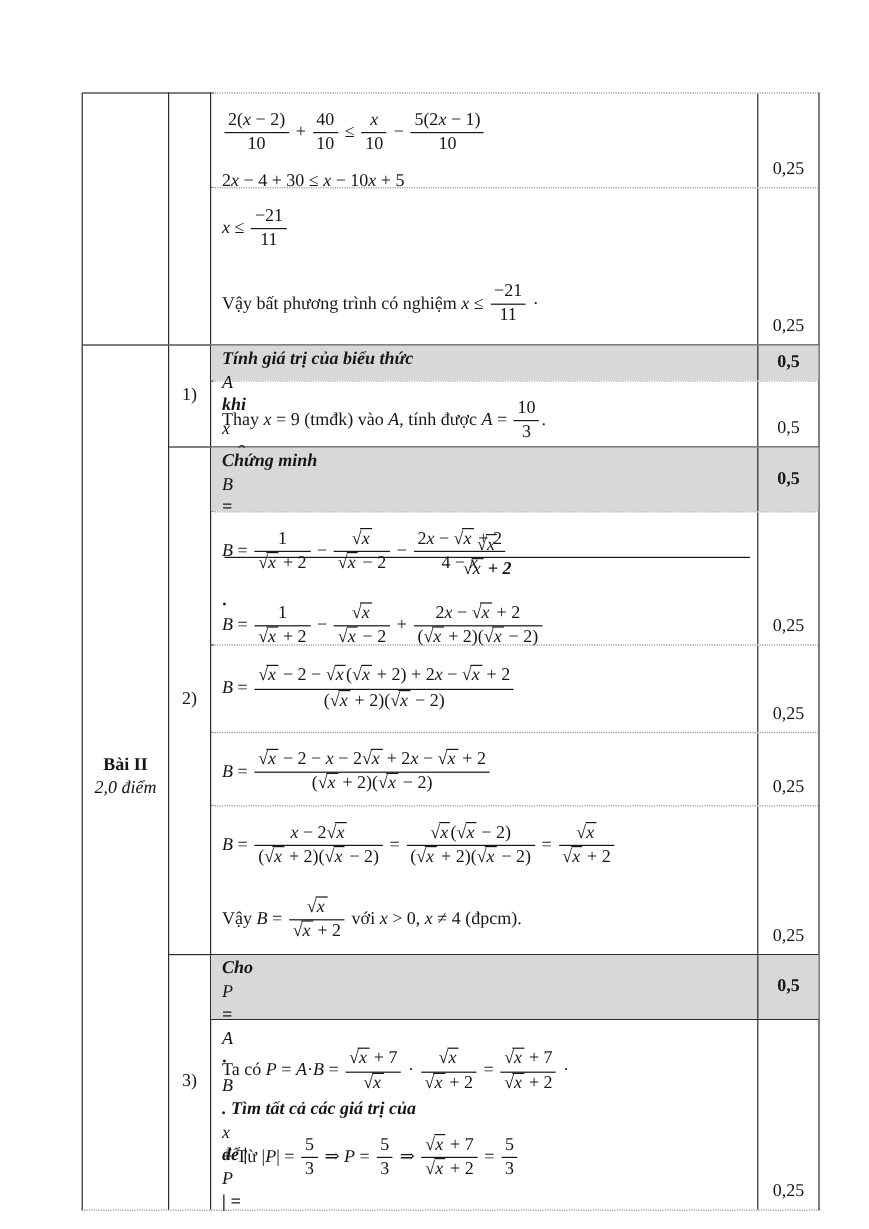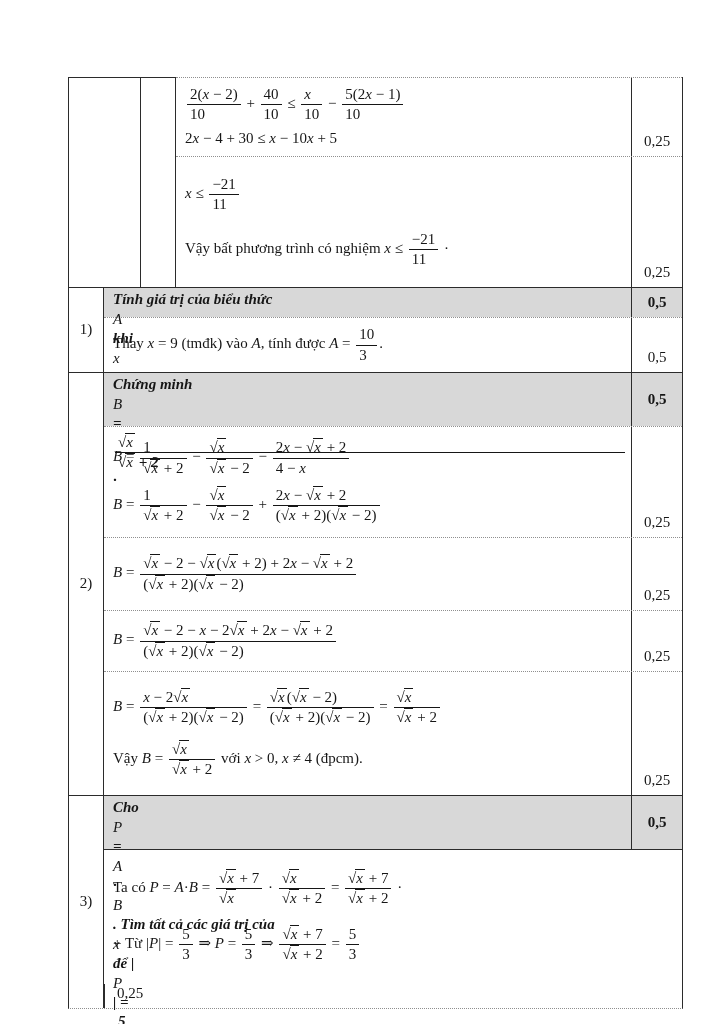--- a/index.html
+++ b/index.html
@@ -50,31 +50,31 @@
   .hdr .cell{background:#d8d8d8;font-weight:bold;font-style:italic;}
   .hdr .pts{background:#d8d8d8;font-weight:bold;align-items:center;padding-bottom:0;}
   .hdr i{font-weight:normal;}
   .dotb{border-bottom:1px dotted var(--dot);}
   .solb{border-bottom:1px solid var(--ln);}
   
   .h-a1{height:79px;}  .h-a2{height:130px;}
   .h-s1h{height:30px;} .h-s1r{height:54px;}
   .h-s2h{height:54px;} .h-r1{height:111px;} .h-r2{height:73px;}
   .h-r3{height:61px;}  .h-r4{height:123px;}
-  .h-s3h{height:54px;} .h-s3r{height:158px;flex-direction:column;}
+  .h-s3h{height:54px;} .h-s3r{height:158px;}
   
   .bai{display:flex;flex-direction:column;align-items:center;justify-content:center;}
   .bai-name{font-weight:bold;}
   .bai-pts{font-style:italic;}
   
   .fline{white-space:nowrap;}
   i{font-family:"Liberation Serif","DejaVu Serif",serif;}
   .frac{
-    display:inline-block;vertical-align:middle;
-    margin:0 2px;line-height:1.15;
+    display:inline-block;vertical-align:middle;text-align:center;
+    margin:12px 2px;line-height:1.15;
   }
   .frac>.num{display:block;border-bottom:1px solid var(--ink);padding:0 3px 1px 3px;}
   .frac>.den{display:block;padding:1px 3px 0 3px;}
   .sqrt{white-space:nowrap;display:inline-block;}
   .rsym{font-style:normal;margin-right:-1px;}
   .rbar{border-top:1px solid var(--ink);padding:0 2px 0 1px;}
 </style>
 </head>
 <body>
 
@@ -95,20 +95,24 @@
         <div class="cell">
           <div class="fline"><i>x</i> ≤ <span class="frac"><span class="num">−21</span><span class="den">11</span></span></div>
           <div class="fline">Vậy bất phương trình có nghiệm <i>x</i> ≤ <span class="frac"><span class="num">−21</span><span class="den">11</span></span> ·</div>
         </div>
         <div class="pts">0,25</div>
       </div>
     </div>
   </div>
 
   <div class="grow groupB">
+    <div class="col1 bai">
+      <div class="bai-name">Bài II</div>
+      <div class="bai-pts">2,0 điểm</div>
+    </div>
     <div class="sections">
 
       <div class="section">
         <div class="col2">1)</div>
         <div class="main">
           <div class="srow hdr h-s1h dotb">
             <div class="cell">Tính giá trị của biểu thức <i>A</i> khi <i>x</i> = 9.</div>
             <div class="pts">0,5</div>
           </div>
           <div class="srow h-s1r">

